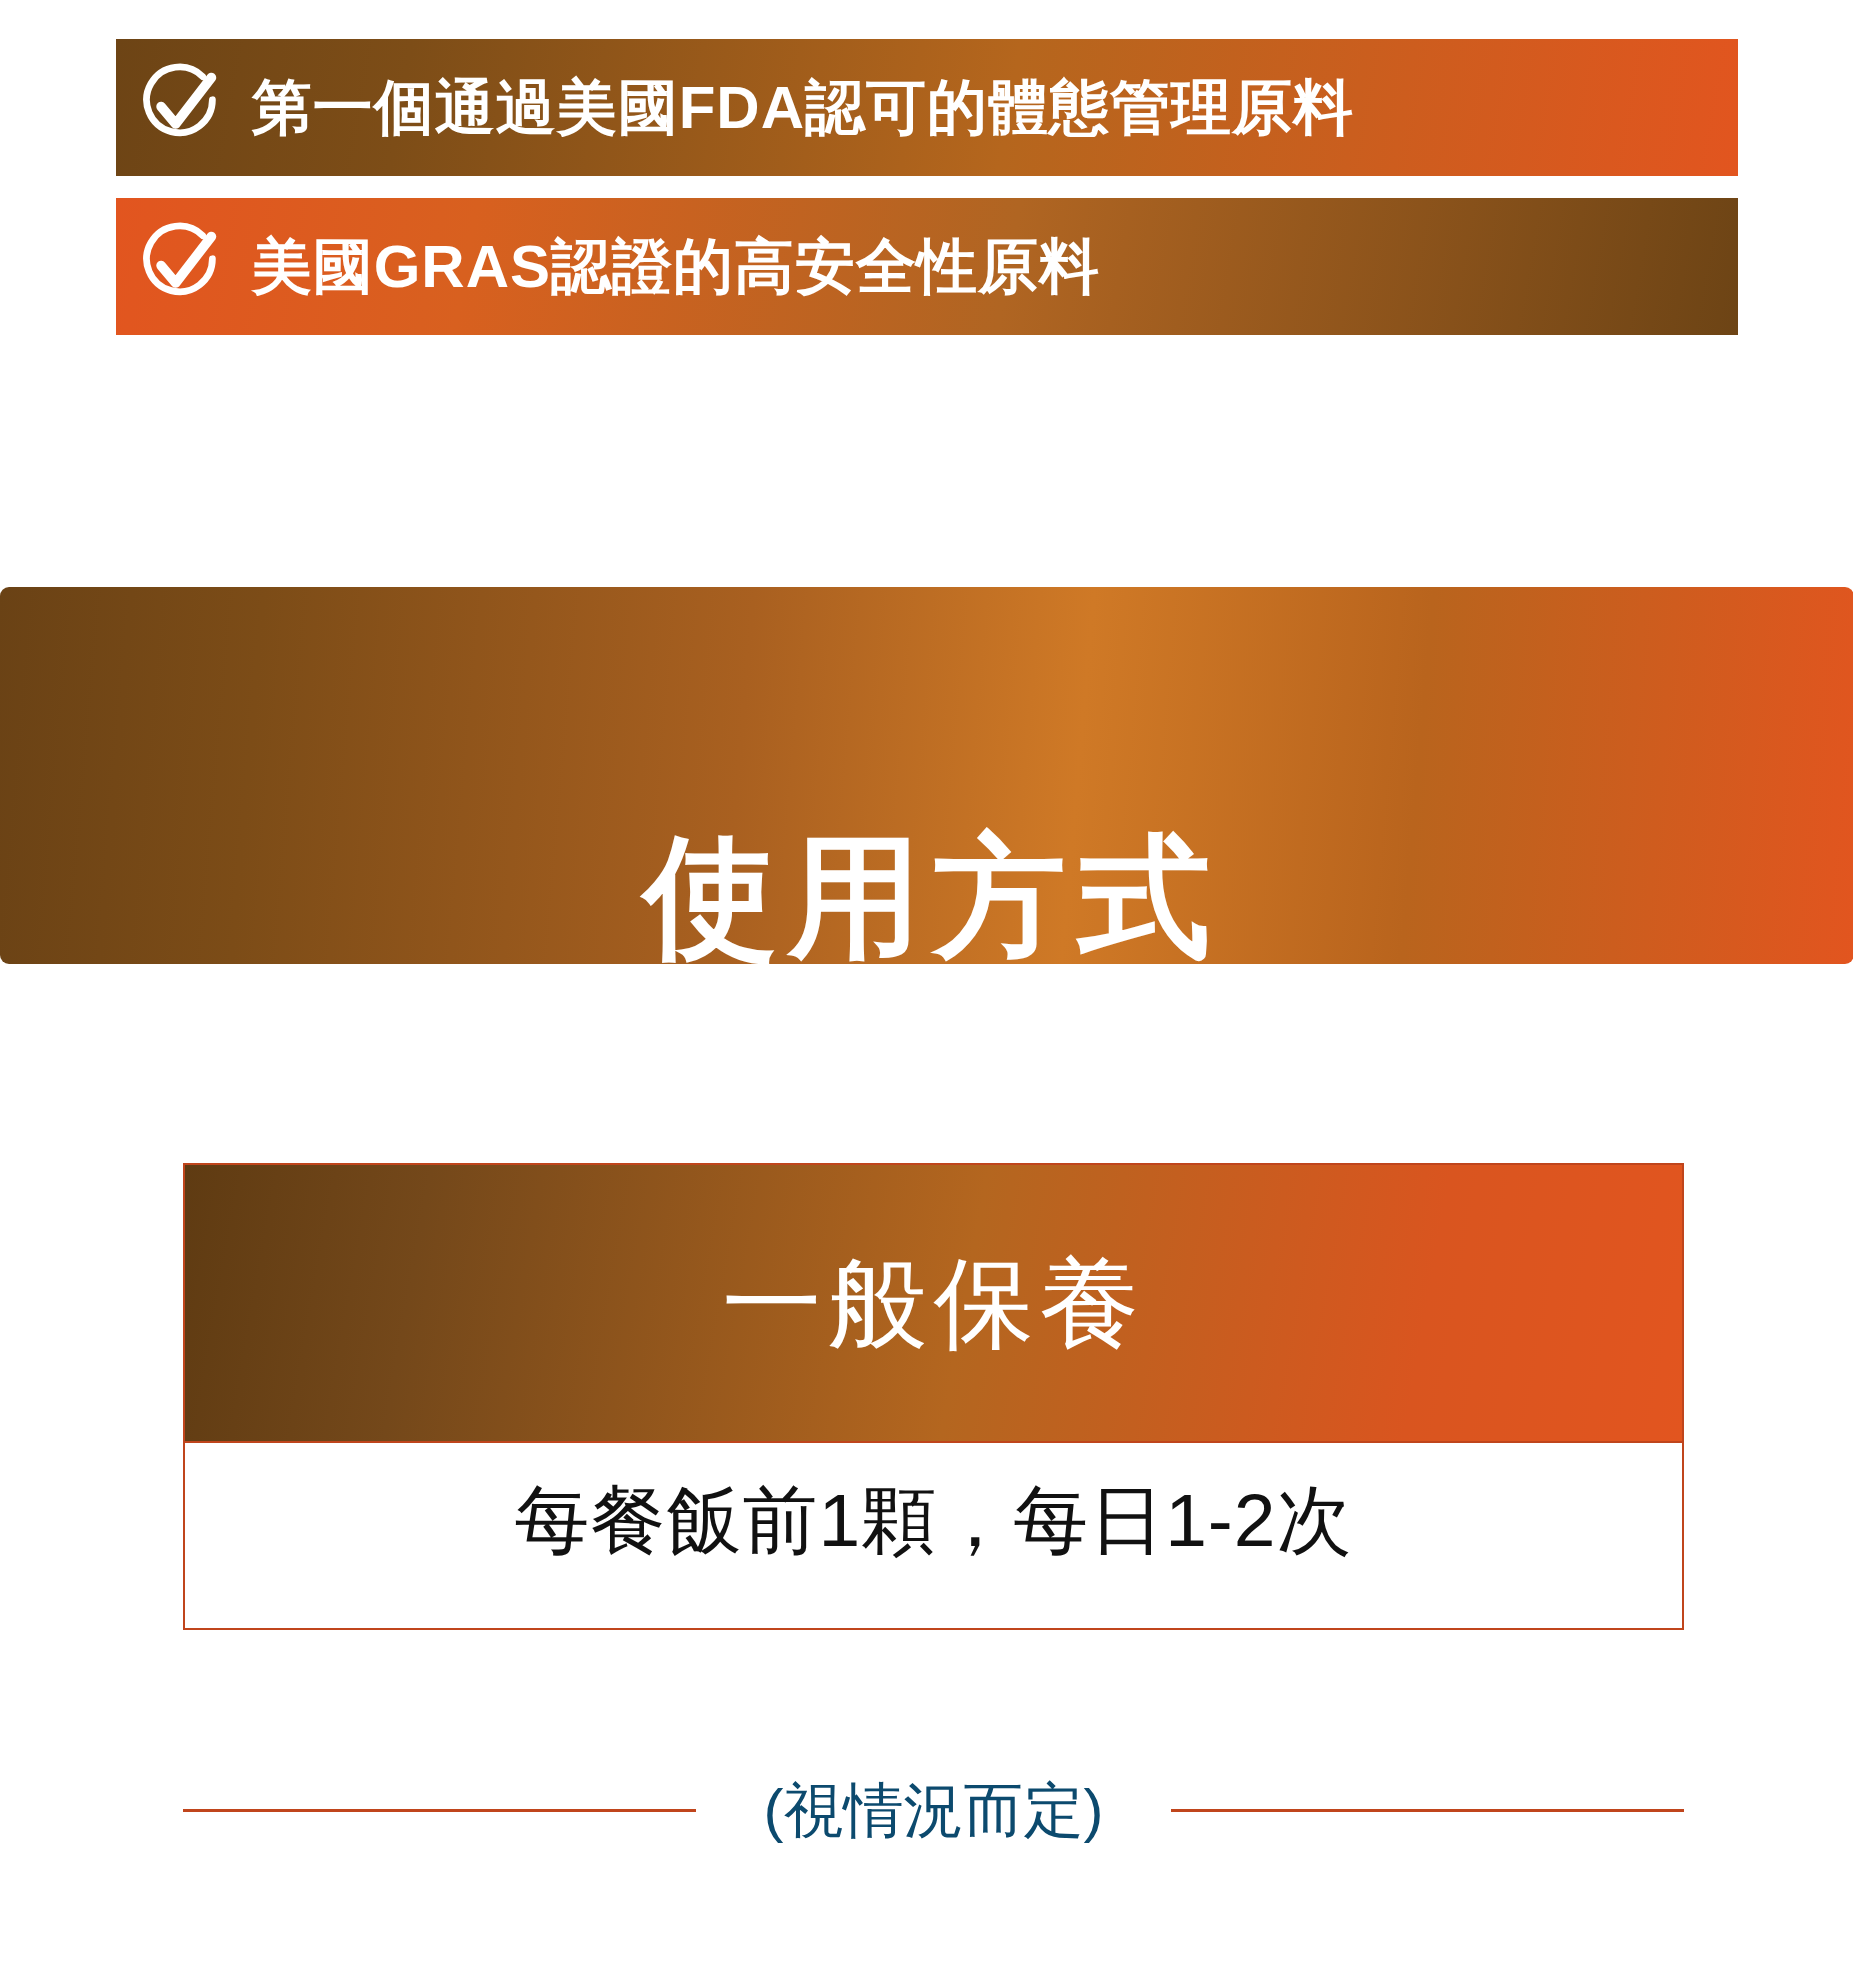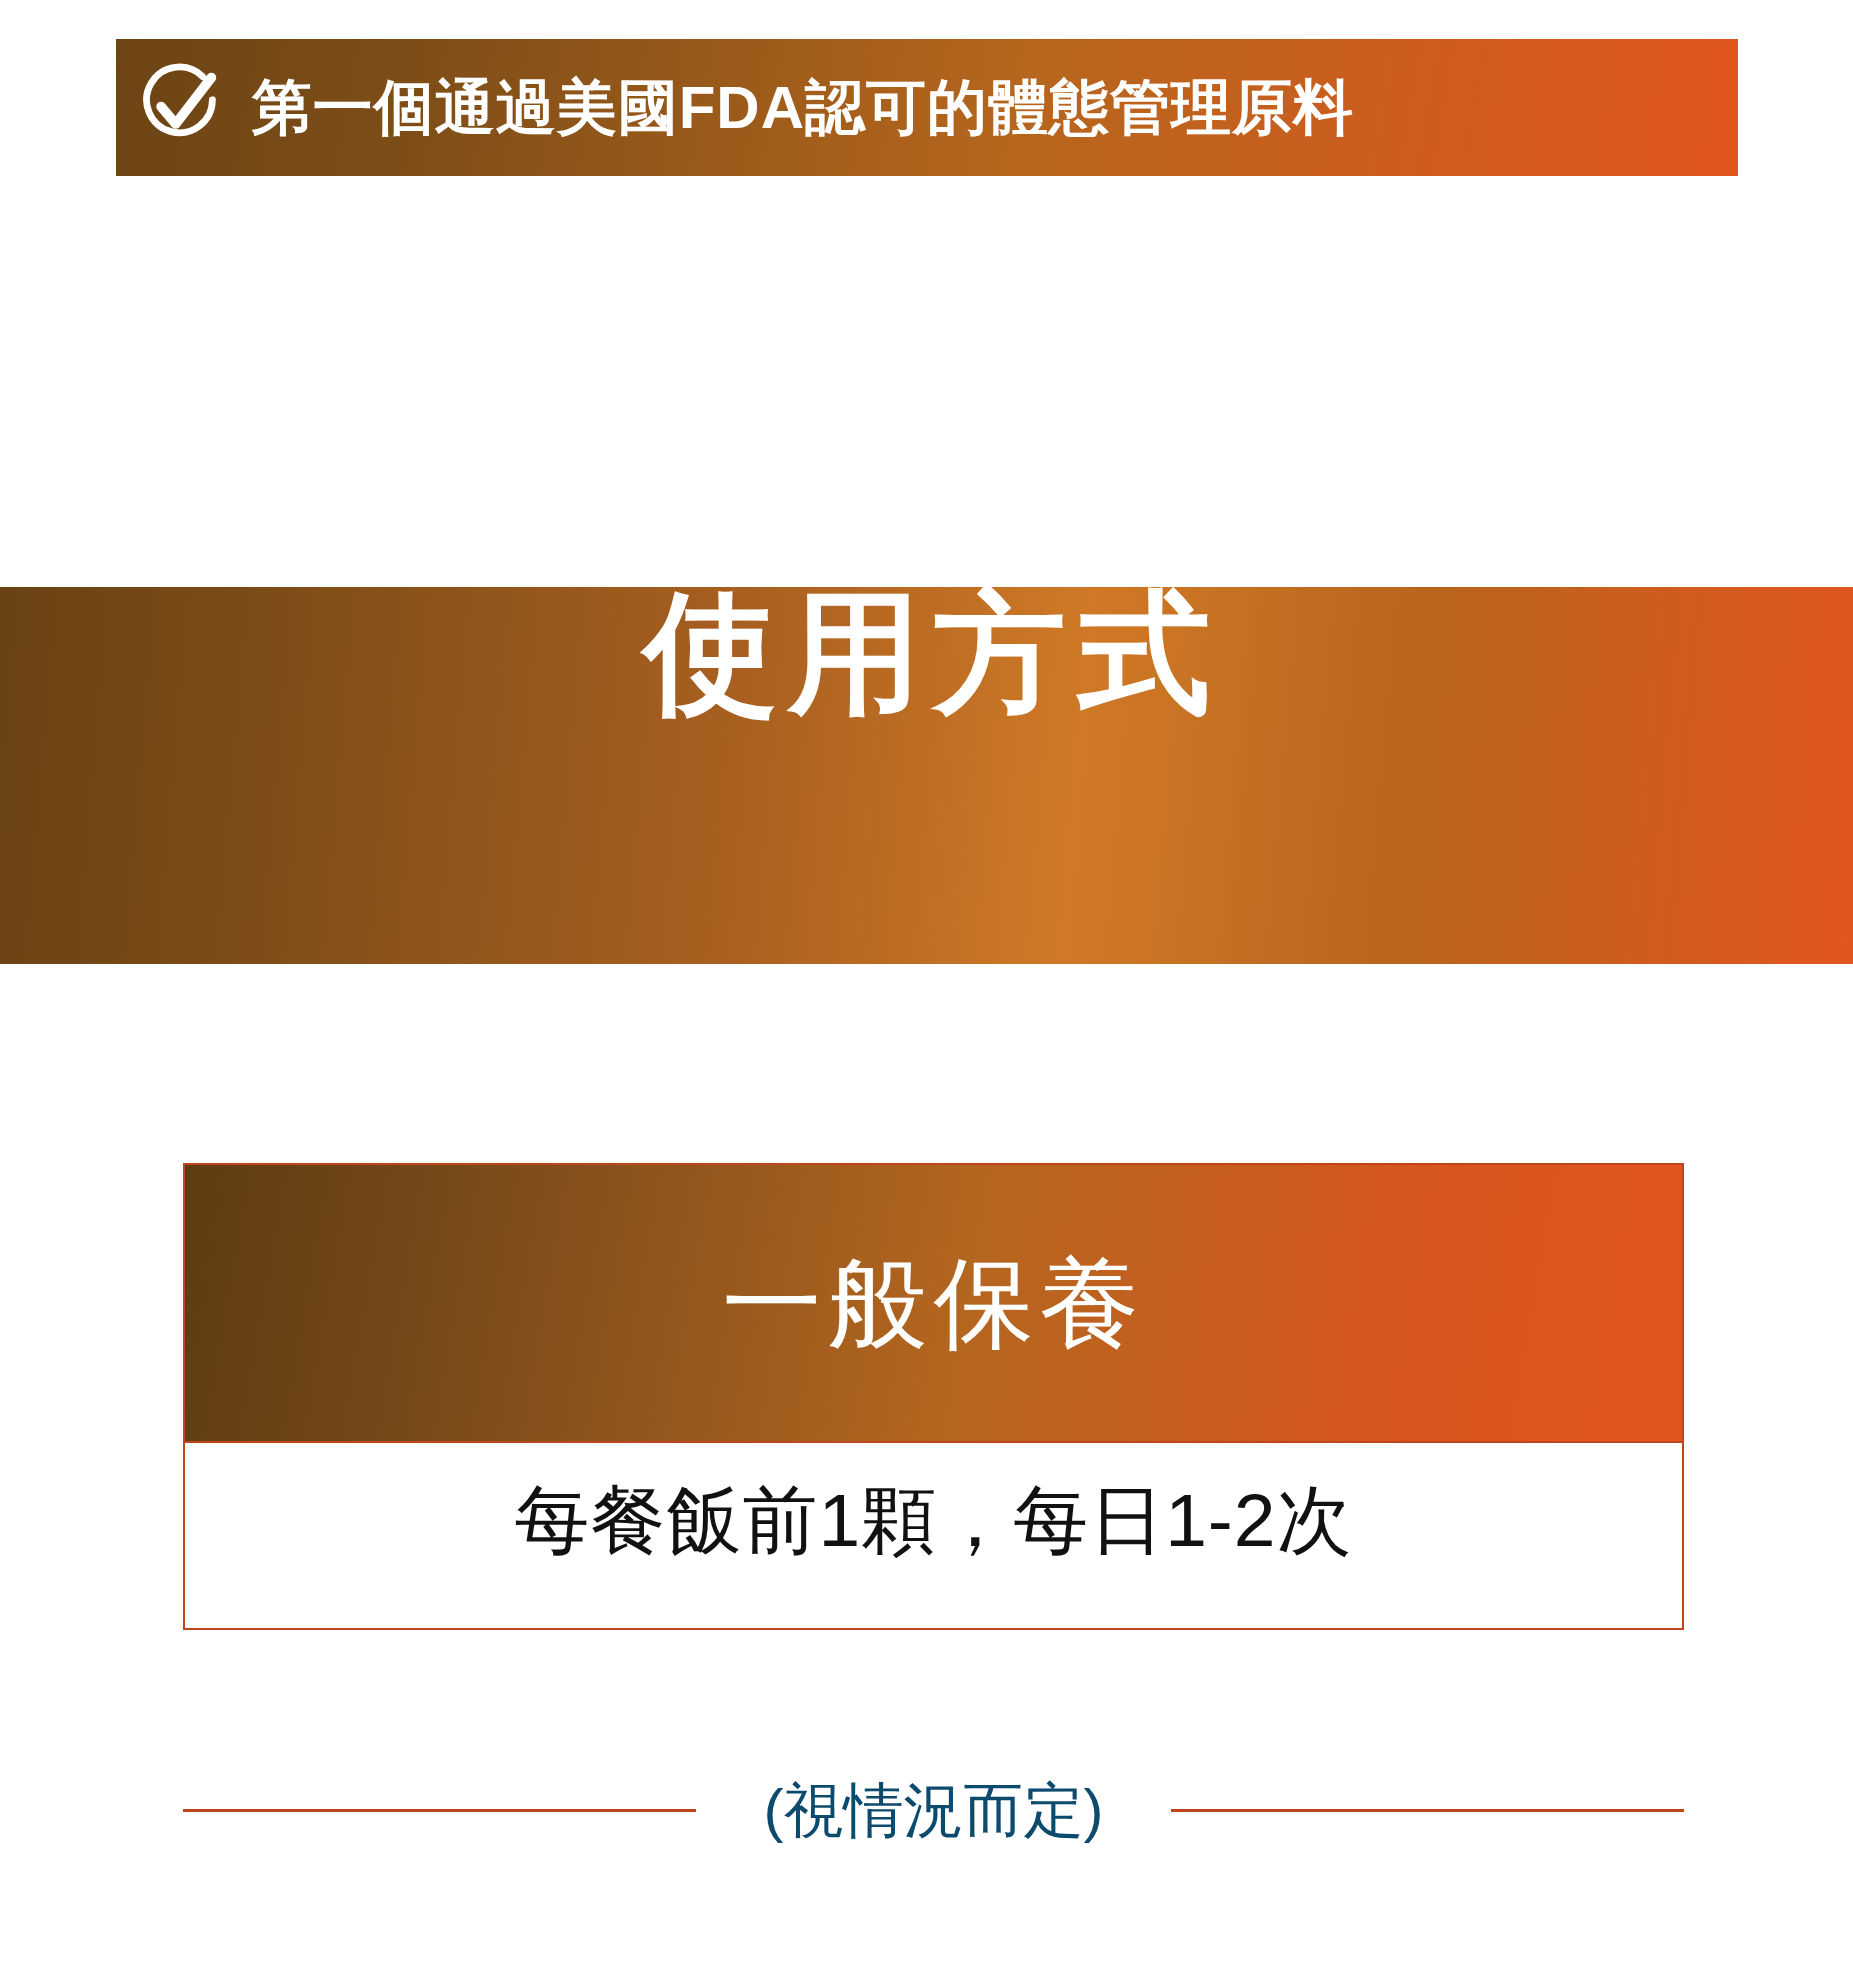--- a/index.html
+++ b/index.html
@@ -59,22 +59,23 @@
 
   
   .section-banner {
     position: absolute;
     top: 587px;
     left: 0;
     width: 1854px;
     height: 377px;
     background: linear-gradient(95deg, #6a4215 0%, #7c4c17 14%, #a96020 40%, #cf7926 58%, #b9641d 76%, #e2551f 100%);
     display: flex;
-    align-items: flex-start;
+    align-items: flex-end;
     justify-content: center;
+    border-radius: 9px;
   }
   .section-banner-title {
     color: #ffffff;
     font-size: 133px;
     font-weight: bold;
     letter-spacing: 11.6px;
     line-height: 1;
     text-indent: 11.6px;
   }
 
@@ -151,20 +152,29 @@
   <div class="feature-bar dark-left">
     <span class="feature-check">
       <svg width="89" height="89" viewBox="0 0 92 92" aria-hidden="true">
         <path d="M70 14 A34 34 0 1 0 80 38" fill="none" stroke="#ffffff" stroke-width="7" stroke-linecap="round"></path>
         <path d="M27 45 L42 63 L79 15" fill="none" stroke="#ffffff" stroke-width="10" stroke-linecap="round" stroke-linejoin="round"></path>
       </svg>
     </span>
     <span class="feature-text">第一個通過美國FDA認可的體態管理原料</span>
   </div>
 
+  <div class="feature-bar light-left">
+    <span class="feature-check">
+      <svg width="89" height="89" viewBox="0 0 92 92" aria-hidden="true">
+        <path d="M70 14 A34 34 0 1 0 80 38" fill="none" stroke="#ffffff" stroke-width="7" stroke-linecap="round"></path>
+        <path d="M27 45 L42 63 L79 15" fill="none" stroke="#ffffff" stroke-width="10" stroke-linecap="round" stroke-linejoin="round"></path>
+      </svg>
+    </span>
+    <span class="feature-text">美國GRAS認證的高安全性原料</span>
+  </div>
 
 
 </div>
 
 <div class="section-banner">
   <span class="section-banner-title">使用方式</span>
 </div>
 
 <div class="usage-card">
   <div class="usage-card-header">

